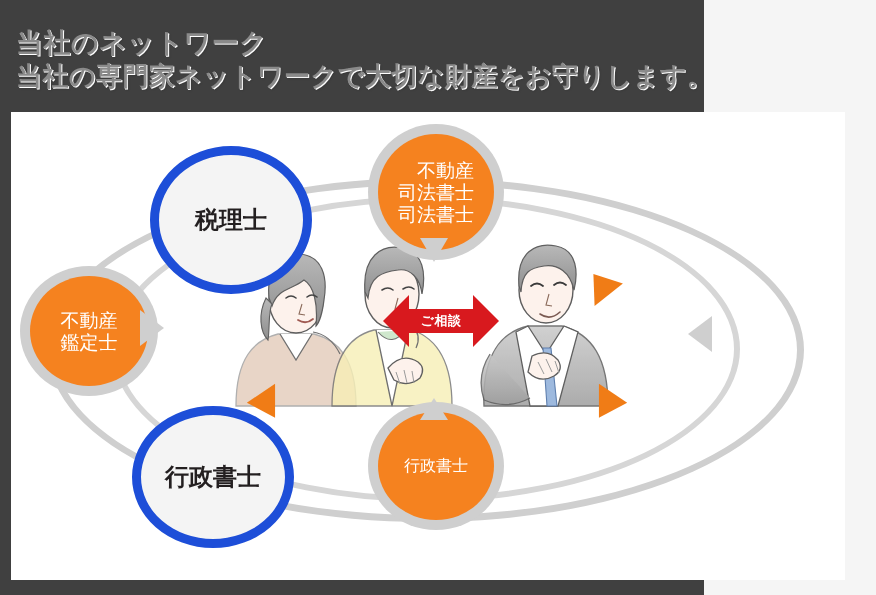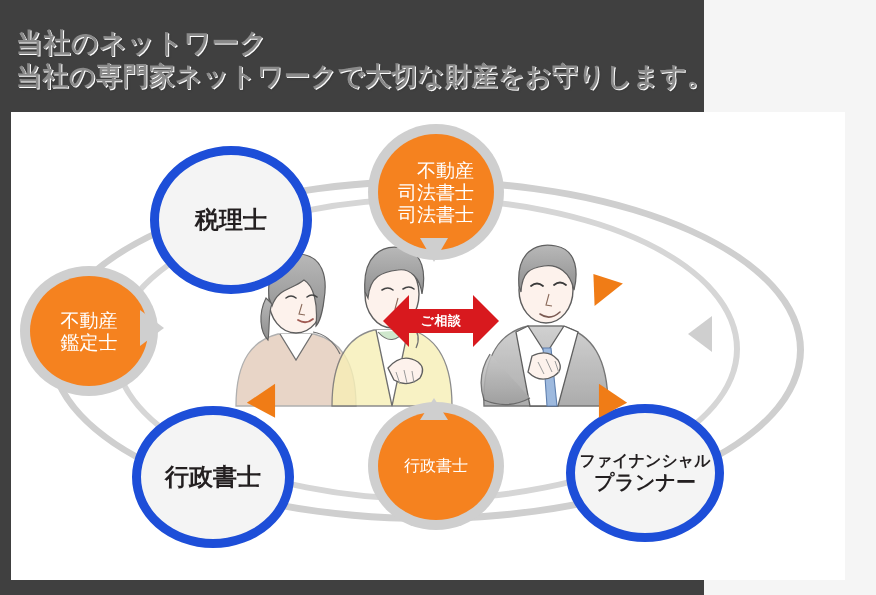--- a/index.html
+++ b/index.html
@@ -248,20 +248,14 @@
 
 
   <div class="node outline" id="n-judicial">
     <span class="txt">行政書士</span>
   </div>
 
   <div class="node filled" id="n-admin">
     <span class="txt">行政書士</span>
   </div>
 
-  <div class="node outline" id="n-fp">
-    <span class="txt">
-      <span>ファイナンシャル</span><br>
-      <span class="big">プランナー</span>
-    </span>
-  </div>
 
 </div>
 
 </body></html>

